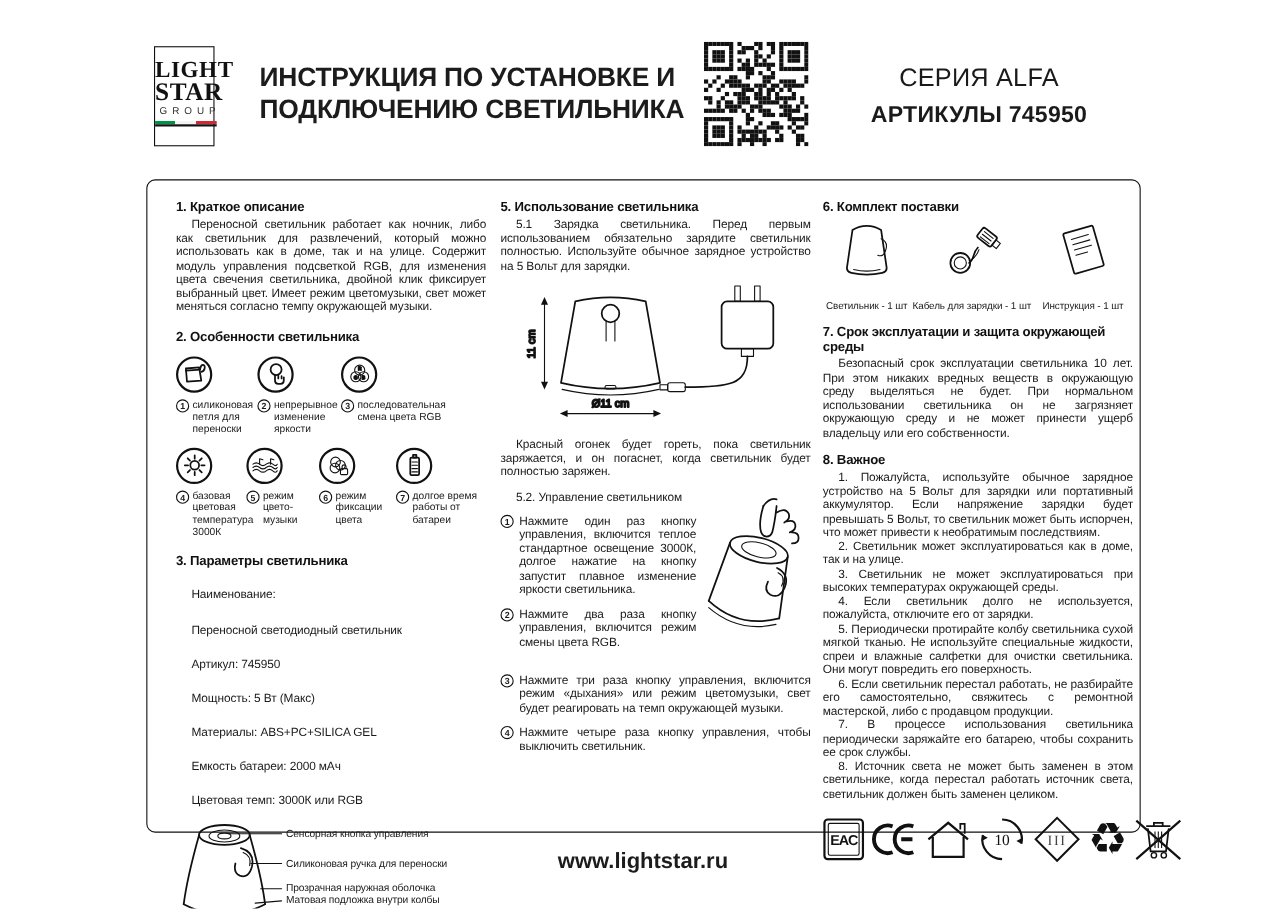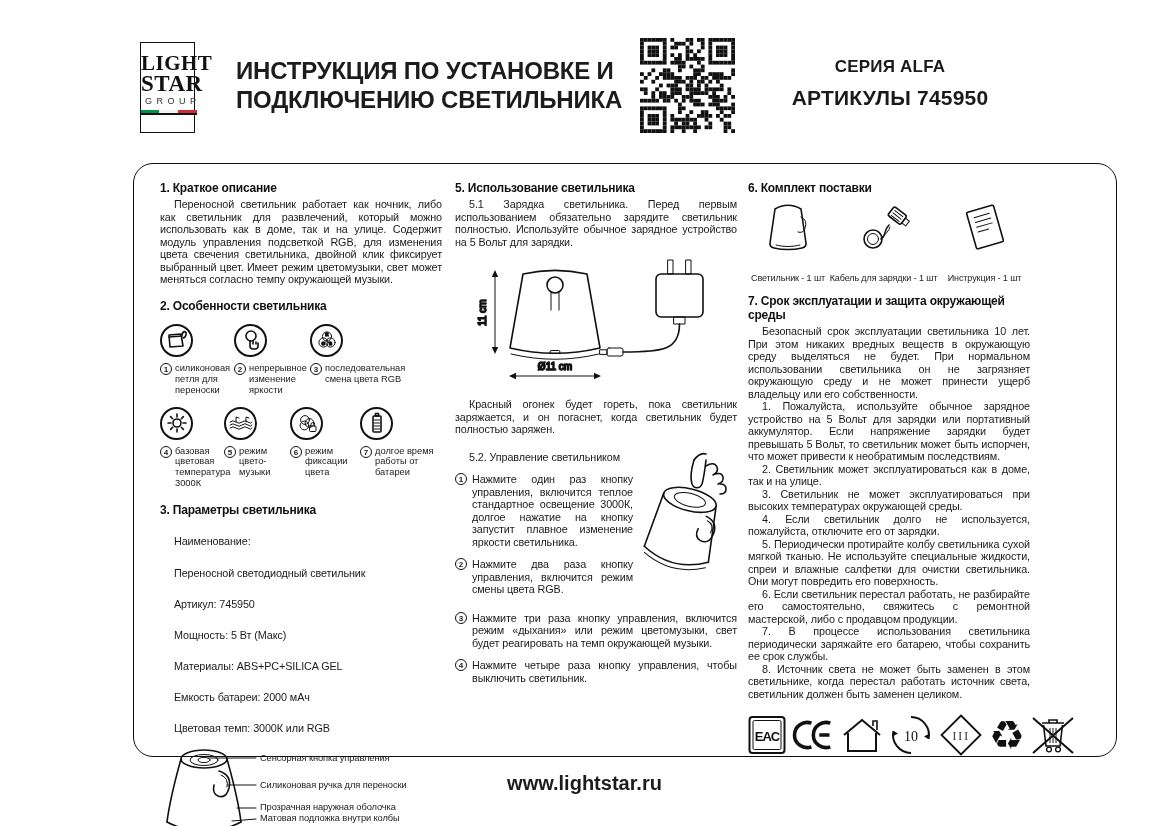--- a/index.html
+++ b/index.html
@@ -11,25 +11,25 @@
   .logo-box { position:absolute; left:140px; top:42px; width:55px; height:91px; border:1.5px solid #111; padding-top:11px; text-align:center; }
   .logo-light, .logo-star { font-family:"Liberation Serif", serif; font-weight:bold; color:#111; line-height:.92; letter-spacing:.5px; }
   .logo-light { font-size:21px; }
   .logo-star  { font-size:23px; }
   .logo-group { font-size:9px; letter-spacing:4.5px; color:#333; margin-top:2px; text-indent:4px; }
   .logo-flag { margin:4px auto 0; width:56px; height:5px; border-bottom:2px solid #111;
     background:linear-gradient(90deg,#009246 0 33%,#f4f4f4 33% 66%,#ce2b37 66% 100%); }
   .doc-title { position:absolute; left:236px; top:56px; width:400px; font-size:24px; font-weight:bold; line-height:1.22; color:#1c1c1c; letter-spacing:-.2px; }
   .qr { position:absolute; left:640px; top:38px; width:95px; height:95px; }
   .series-block { position:absolute; left:762px; top:57px; width:256px; text-align:center; }
-  .series-name { font-size:17px; font-weight:bold; letter-spacing:.2px; }
+  .series-name { font-size:23px; font-weight:normal; letter-spacing:.2px; }
   .series-art  { font-size:21px; font-weight:bold; margin-top:9px; letter-spacing:.2px; }
 
   
-  .frame { position:absolute; left:133px; top:163px; width:984px; height:594px; border:1.5px solid #111; border-radius:20px; }
+  .frame { position:absolute; left:133px; top:163px; width:904px; height:594px; border:1.5px solid #111; border-radius:8px; }
   .col { position:absolute; top:0; height:100%; width:282px; }
   .col1 { left:26px; } .col2 { left:321px; } .col3 { left:614px; }
 
   h3.sec { font-size:12px; font-weight:bold; letter-spacing:-.2px; margin:0 0 3px; color:#111; }
   .p { font-size:10.8px; line-height:1.16; text-align:justify; text-indent:14px; letter-spacing:-.1px; }
   .pline { font-size:10.8px; line-height:1.22; letter-spacing:-.1px;margin-top:18px; }
 
   
   .feat-row { display:flex; margin-top:11px; }
   .feat { display:flex; flex-direction:column; }
@@ -41,21 +41,21 @@
   
   .s4fig { position:relative; width:282px; height:108px; margin-top:8px; }
   .s4fig svg { position:absolute; left:0; top:0; }
   .s4lab { position:absolute; left:100px; font-size:9.3px; white-space:nowrap; letter-spacing:-.1px; }
 
   
   .s51fig { width:282px; height:134px; margin:10px 0 6px; }
   .dim-text { font-size:10px; font-family:"Liberation Sans",sans-serif; fill:#1a1a1a; }
 
   
-  .s52row { display:flex; margin-top:10px;align-items:center; }
+  .s52row { display:flex; margin-top:10px; }
   .s52left { width:178px; }
   .s52title { font-size:10.8px; letter-spacing:-.1px; text-indent:14px; font-weight:normal; }
   .step { display:flex; gap:5px; margin-top:10px; }
   .step .txt { flex:1; font-size:10.8px; line-height:1.16; text-align:justify; letter-spacing:-.1px; }
   .handfig { width:100px; margin-left:4px; margin-top:2px; }
 
   
   .pack-row { display:flex; margin-top:6px; }
   .pack { display:flex; flex-direction:column; align-items:center; }
   .pack .cap { font-size:9px; margin-top:20px; white-space:nowrap; letter-spacing:-.1px; }
@@ -671,20 +671,21 @@
               <path d="M19,14 h16 M19,19 h16 M19,24 h16 M19,29 h11" class="thin"></path>
             </g>
           </svg>
           <span class="cap">Инструкция - 1 шт</span>
         </div>
       </div>
 
       <h3 class="sec" style="margin-top:11px">7. Срок эксплуатации и защита окружающей среды</h3>
       <div class="p">Безопасный срок эксплуатации светильника 10 лет. При этом никаких вредных веществ в окружающую среду выделяться не будет. При нормальном использовании светильника он не загрязняет окружающую среду и не может принести ущерб владельцу или его собственности.</div>
 
+      <h3 class="sec" style="margin-top:11px">8. Важное</h3>
       <div class="p">1. Пожалуйста, используйте обычное зарядное устройство на 5 Вольт для зарядки или портативный аккумулятор. Если напряжение зарядки будет превышать 5 Вольт, то светильник может быть испорчен, что может привести к необратимым последствиям.</div>
       <div class="p">2. Светильник может эксплуатироваться как в доме, так и на улице.</div>
       <div class="p">3. Светильник не может эксплуатироваться при высоких температурах окружающей среды.</div>
       <div class="p">4. Если светильник долго не используется, пожалуйста, отключите его от зарядки.</div>
       <div class="p">5. Периодически протирайте колбу светильника сухой мягкой тканью. Не используйте специальные жидкости, спреи и влажные салфетки для очистки светильника. Они могут повредить его поверхность.</div>
       <div class="p">6. Если светильник перестал работать, не разбирайте его самостоятельно, свяжитесь с ремонтной мастерской, либо с продавцом продукции.</div>
       <div class="p">7. В процессе использования светильника периодически заряжайте его батарею, чтобы сохранить ее срок службы.</div>
       <div class="p">8. Источник света не может быть заменен в этом светильнике, когда перестал работать источник света, светильник должен быть заменен целиком.</div>
 
       <div class="cert-row">

